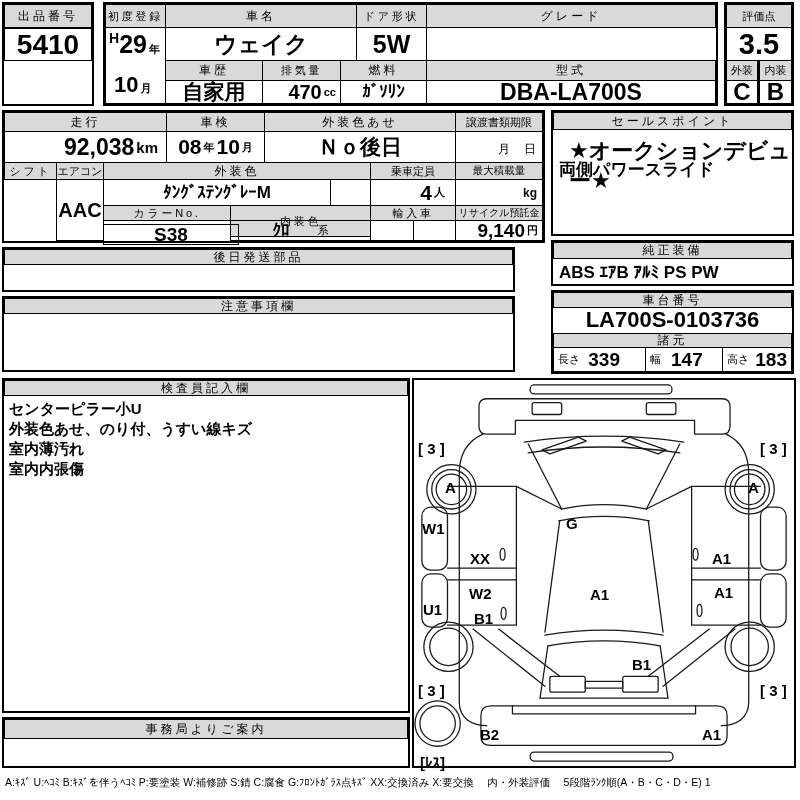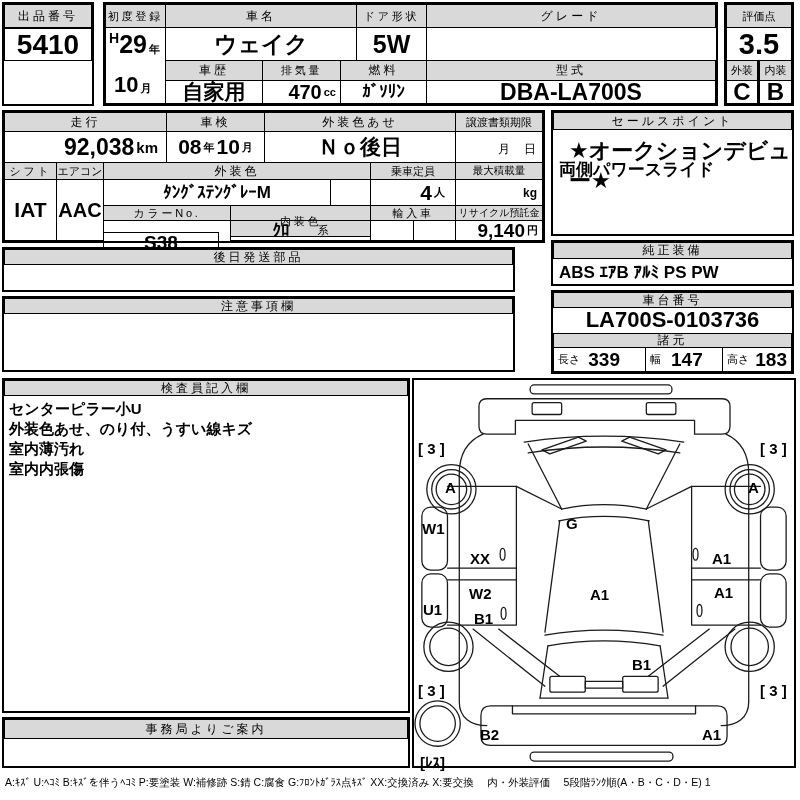--- a/index.html
+++ b/index.html
@@ -96,36 +96,35 @@
         <span style="width:14px"></span>
         <span>日</span>
       </div>
 
     <div class="c h" style="left:0;top:50px;width:53px;height:18px;font-size:11px">シフト</div>
     <div class="c h tight" style="left:52px;top:50px;width:48px;height:18px;font-size:11px">エアコン</div>
     <div class="c h" style="left:99px;top:50px;width:268px;height:18px">外装色</div>
     <div class="c h tight" style="left:366px;top:50px;width:86px;height:18px;font-size:11px">乗車定員</div>
     <div class="c h tight" style="left:451px;top:50px;width:88px;height:18px;font-size:10.5px">最大積載量</div>
 
-    <div class="c v" style="left:0;top:67px;width:53px;height:62px;font-size:21px">IAT</div>
     <div class="c v" style="left:99px;top:67px;width:228px;height:27px;font-size:17px">ﾀﾝｸﾞｽﾃﾝｸﾞﾚｰM</div>
     <div class="c v" style="left:52px;top:67px;width:48px;height:62px;font-size:20px">AAC</div>
     <div class="c noline" style="left:326px;top:67px;width:41px;height:27px;border:1px solid #000"></div>
     <div class="c v right" style="left:366px;top:67px;width:86px;height:27px;font-size:21px;padding-right:10px">
         <span>4</span>
         <span class="u">人</span>
       </div>
     <div class="c v right" style="left:451px;top:67px;width:88px;height:27px;font-size:12px;padding-right:5px;font-weight:bold">kg</div>
 
     <div class="c h" style="left:99px;top:93px;width:128px;height:16px;font-size:11px">カラーNo.</div>
     <div class="c h" style="left:226px;top:93px;width:141px;height:32px;font-size:11px">内装色</div>
     <div class="c h" style="left:366px;top:93px;width:86px;height:16px;font-size:11px">輸入車</div>
     <div class="c h tight" style="left:451px;top:93px;width:88px;height:16px;font-size:10px">リサイクル預託金</div>
 
-    <div class="c v" style="left:99px;top:120px;width:116px;height:21px;font-size:19px">S38</div>
+    <div class="c v" style="left:99px;top:112px;width:136px;height:21px;font-size:19px">S38</div>
     <div class="c v" style="left:226px;top:108px;width:141px;height:21px;font-size:17px">
         <span>ｸﾛ</span>
         <span class="u" style="margin-left:28px;font-weight:normal">系</span>
       </div>
     <div class="c noline" style="left:366px;top:108px;width:44px;height:21px;border:1px solid #000"></div>
     <div class="c noline" style="left:409px;top:108px;width:43px;height:21px;border:1px solid #000"></div>
     <div class="c v right" style="left:451px;top:108px;width:88px;height:21px;font-size:19px;padding-right:4px">
         <span>9,140</span>
         <span class="u">円</span>
       </div>

